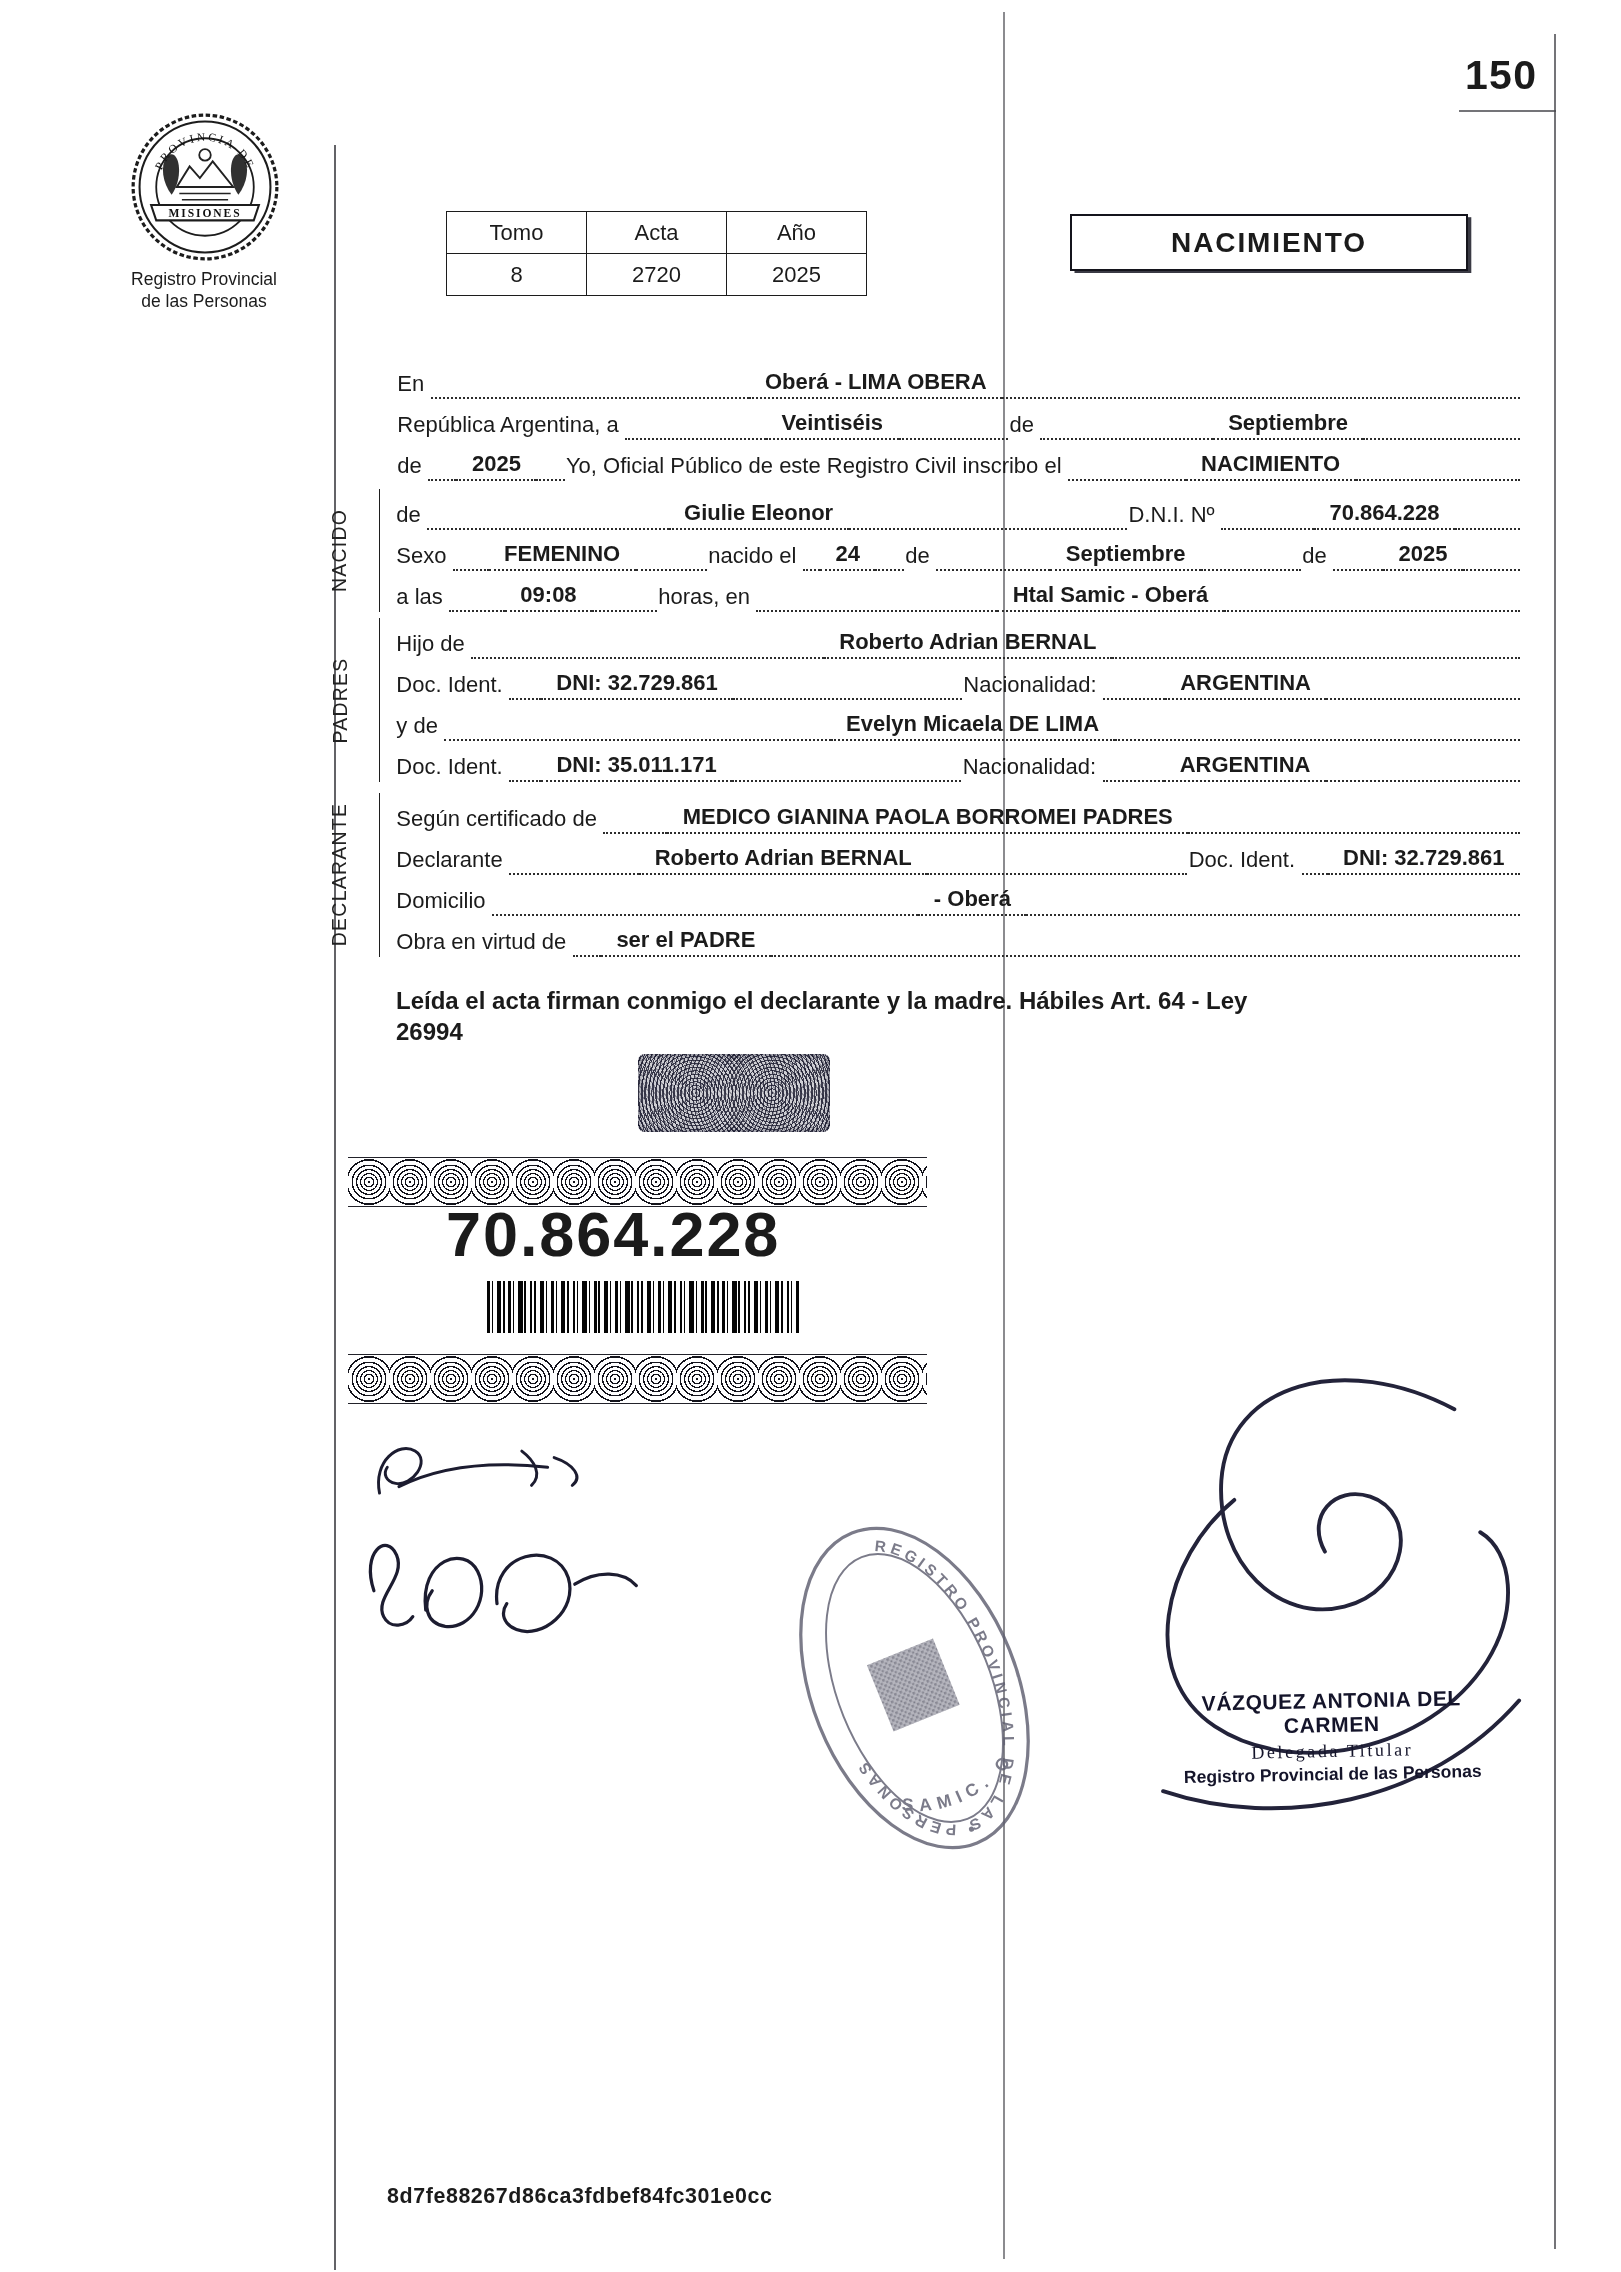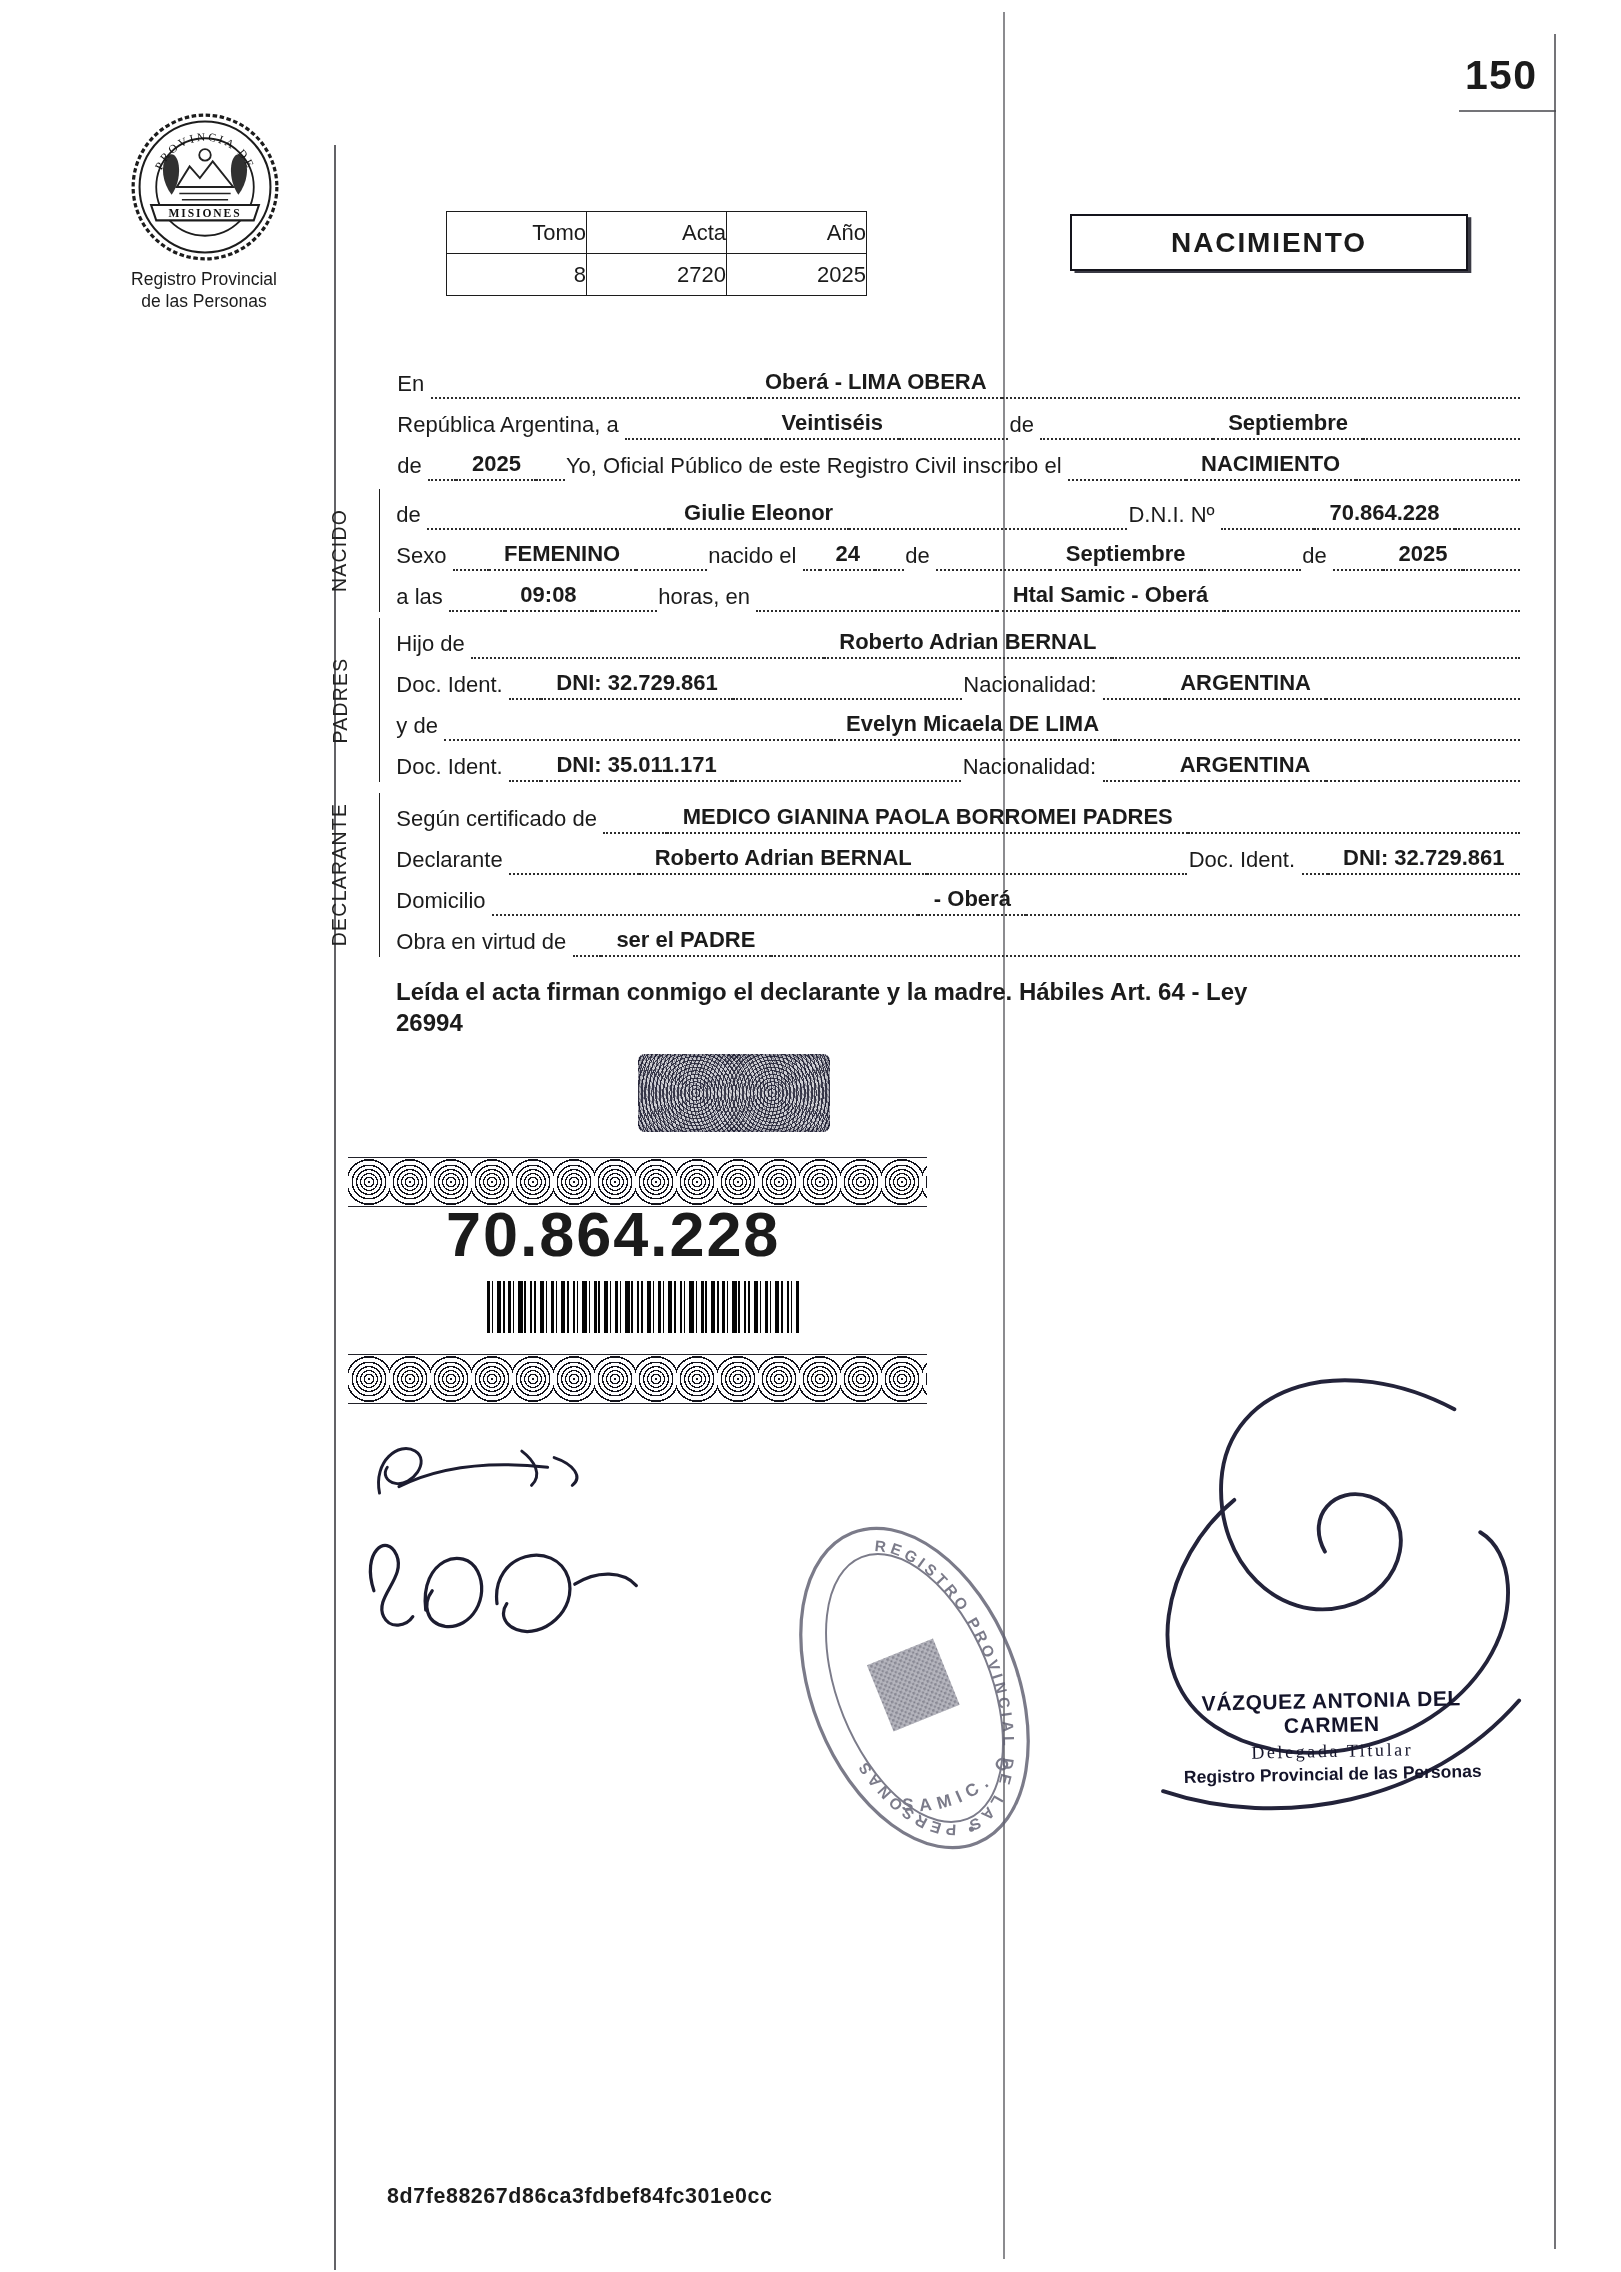--- a/index.html
+++ b/index.html
@@ -17,21 +17,21 @@
 
   #doc-title{left:661px;top:123px;width:557px;text-align:center;
     font-family:"Liberation Serif",serif;font-weight:700;font-size:30px;
     letter-spacing:3.9px;word-spacing:17px;}
 
   #seal-logo{left:128px;top:110px;width:154px;height:154px;}
   #seal-caption{left:97px;top:269px;width:214px;text-align:center;font-size:17.5px;line-height:1.25;}
 
   #record-table{left:446px;top:211px;border-collapse:collapse;}
   #record-table th,#record-table td{border:1.9px solid #1c1c1c;width:139px;height:41px;
-    text-align:right;font-size:22px;font-weight:400;padding:0;
+    text-align:center;font-size:22px;font-weight:400;padding:0;
     font-family:"Liberation Sans",sans-serif;}
 
   #record-type-box{left:1070px;top:214px;width:394px;height:53px;border:2.6px solid #14141c;
     box-shadow:3.9px 2.6px 0 -0.6px #3a3a44;display:flex;align-items:center;justify-content:center;
     font-size:28px;font-weight:600;letter-spacing:1.9px;}
 
   
   #form-area{left:396px;top:358px;width:1124px;}
   .form-row{display:flex;align-items:flex-end;height:41px;font-size:22px;}
   .lab{white-space:pre;padding:0 6.5px 1.9px 1.3px;}
@@ -40,21 +40,21 @@
   .fill{border-bottom:2.3px dotted #2c2c2c;flex-grow:1;flex-shrink:1;flex-basis:0;min-width:9px;}
   .section{position:relative;border-left:1.9px solid #1e1e1e;margin-left:-17.5px;padding-left:15.5px;}
   .vlabel{position:absolute;left:-63px;top:0;height:100%;width:47px;
           display:flex;align-items:center;justify-content:center;}
   .vlabel span{transform:rotate(-90deg);white-space:nowrap;font-size:19.4px;
                letter-spacing:1.3px;color:#222;}
   #sec-nacido{margin-top:7.8px;}
   #sec-padres{margin-top:6.5px;}
   #row-apellido{margin-top:9px;}
   #sec-declarante{margin-top:10.4px;}
-  #closing-paragraph{margin-top:19px;font-weight:700;font-size:24px;line-height:1.32;}
+  #closing-paragraph{margin-top:28px;font-weight:700;font-size:24px;line-height:1.32;}
 
   
   #guilloche-block{left:638px;top:1054px;width:192px;height:78px;border-radius:6.5px;
     background-color:#cfcfd4;
     background-image:
       repeating-radial-gradient(circle at 30% 50%, rgba(25,25,45,.8) 0 1px, transparent 1px 3.6px),
       repeating-radial-gradient(circle at 70% 50%, rgba(25,25,45,.8) 0 1px, transparent 1px 3.6px),
       repeating-linear-gradient(55deg, rgba(25,25,45,.35) 0 1.3px, transparent 1.3px 3.9px);
     box-shadow:inset 0 0 6.5px rgba(20,20,40,.6);}
   .ornament-band{width:579px;height:48px;background-color:#fff;

